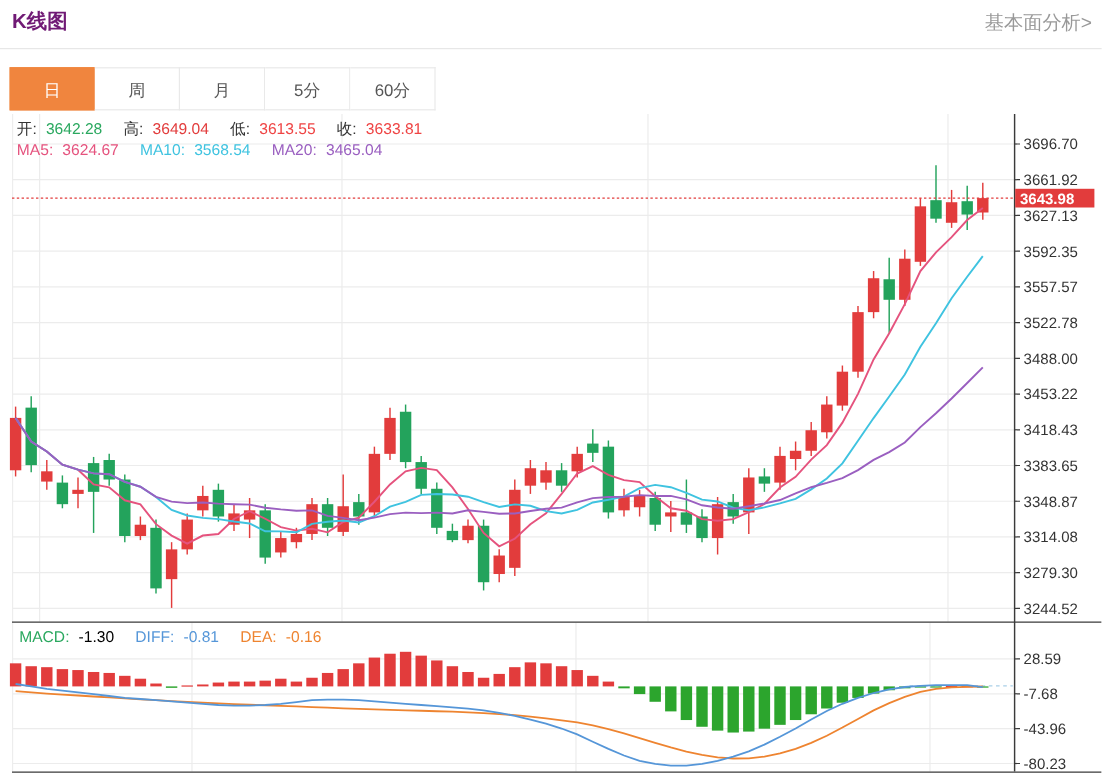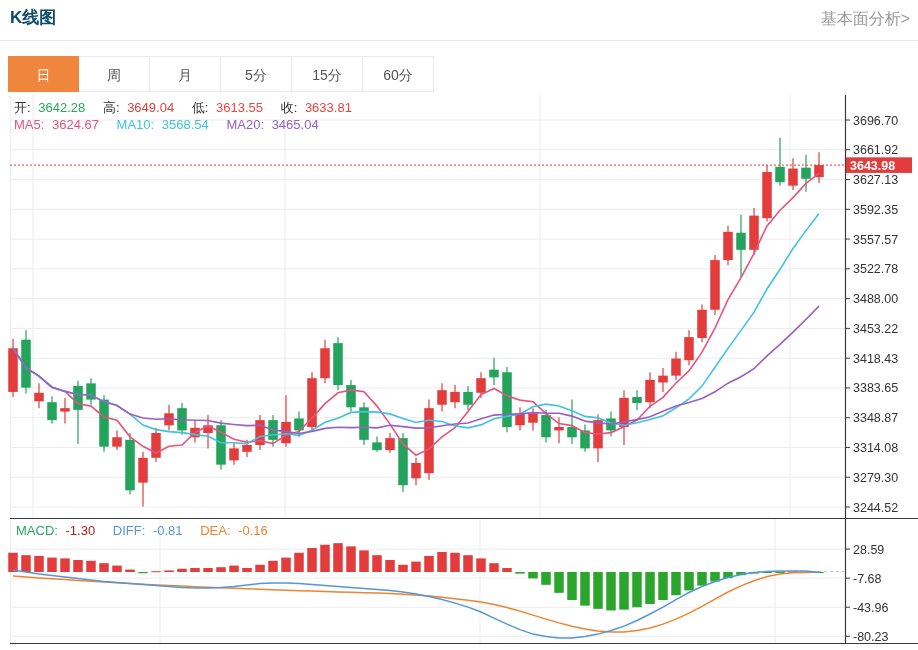--- a/index.html
+++ b/index.html
@@ -1,20 +1,20 @@
 <!DOCTYPE html>
 <html><head>
 <meta charset="utf-8">
 <style>
   html,body { margin:0; padding:0; }
   body {
     width:918px; height:650px; position:relative; overflow:hidden;
     background:#fff; font-family:"Liberation Sans", sans-serif;
   }
-  .page-title { position:absolute; left:10px; top:6px; font-size:17px; font-weight:bold; color:#0c4a6e; }
+  .page-title { position:absolute; left:10px; top:6px; font-size:17px; font-weight:bold; color:#701a75; }
   .analysis-link { position:absolute; right:8px; top:9px; font-size:16px; color:#999; text-decoration:none; cursor:pointer; }
   .header-divider { position:absolute; left:0; top:40px; width:918px; border-top:1px solid #e7e7e7; }
   .tabbar { position:absolute; left:8px; top:56px; display:flex; z-index:5; }
   .tab {
     width:71px; height:36px; line-height:36px; text-align:center; font-size:14px;
     color:#555; background:#fff; border:1px solid #e9e9e9; border-left:none;
     cursor:pointer; box-sizing:border-box; user-select:none;
   }
   .tab:first-child { border-left:1px solid #e9e9e9; }
   .tab.active { background:#f0853e; border-color:#f0853e; color:#fff; }
@@ -29,21 +29,20 @@
 
 <div class="page-title">K线图</div>
 <a class="analysis-link">基本面分析&gt;</a>
 <div class="header-divider"></div>
 
 <div class="tabbar" id="tabbar">
     <div class="tab active">日</div>
     <div class="tab">周</div>
     <div class="tab">月</div>
     <div class="tab">5分</div>
-    <div class="tab">15分</div>
     <div class="tab">60分</div>
   </div>
 
 <svg id="chart" width="918" height="650" viewBox="0 0 918 650">
     <line x1="10" y1="120" x2="845" y2="120" stroke="#ececec" stroke-width="1"></line>
     <line x1="10" y1="149.76659737272746" x2="845" y2="149.76659737272746" stroke="#ececec" stroke-width="1"></line>
     <line x1="10" y1="179.5417532840902" x2="845" y2="179.5417532840902" stroke="#ececec" stroke-width="1"></line>
     <line x1="10" y1="209.30835065681805" x2="845" y2="209.30835065681805" stroke="#ececec" stroke-width="1"></line>
     <line x1="10" y1="239.0749480295455" x2="845" y2="239.0749480295455" stroke="#ececec" stroke-width="1"></line>
     <line x1="10" y1="268.8501039409082" x2="845" y2="268.8501039409082" stroke="#ececec" stroke-width="1"></line>
@@ -321,18 +320,18 @@
   <span style="color: rgb(229, 83, 126);">MA5:</span>
   <span class="gap" style="color: rgb(229, 83, 126);">3624.67</span>
   <span style="color: rgb(63, 195, 224);">MA10:</span>
   <span class="gap" style="color: rgb(63, 195, 224);">3568.54</span>
   <span style="color: rgb(154, 95, 192);">MA20:</span>
   <span style="color: rgb(154, 95, 192);">3465.04</span>
 </div>
 
 <div class="info-row" style="left:16px; top:523px;">
   <span style="color: rgb(42, 168, 95);">MACD:</span>
-  <span class="gap" style="color: #b91c1c; text-align: right;">-1.30</span>
+  <span class="gap" style="color: #000000; text-align: right;">-1.30</span>
   <span style="color: rgb(85, 150, 216);">DIFF:</span>
   <span class="gap" style="color: rgb(85, 150, 216);">-0.81</span>
   <span style="color: rgb(238, 132, 48);">DEA:</span>
   <span style="color: rgb(238, 132, 48);">-0.16</span>
 </div>
 
 </body></html>

